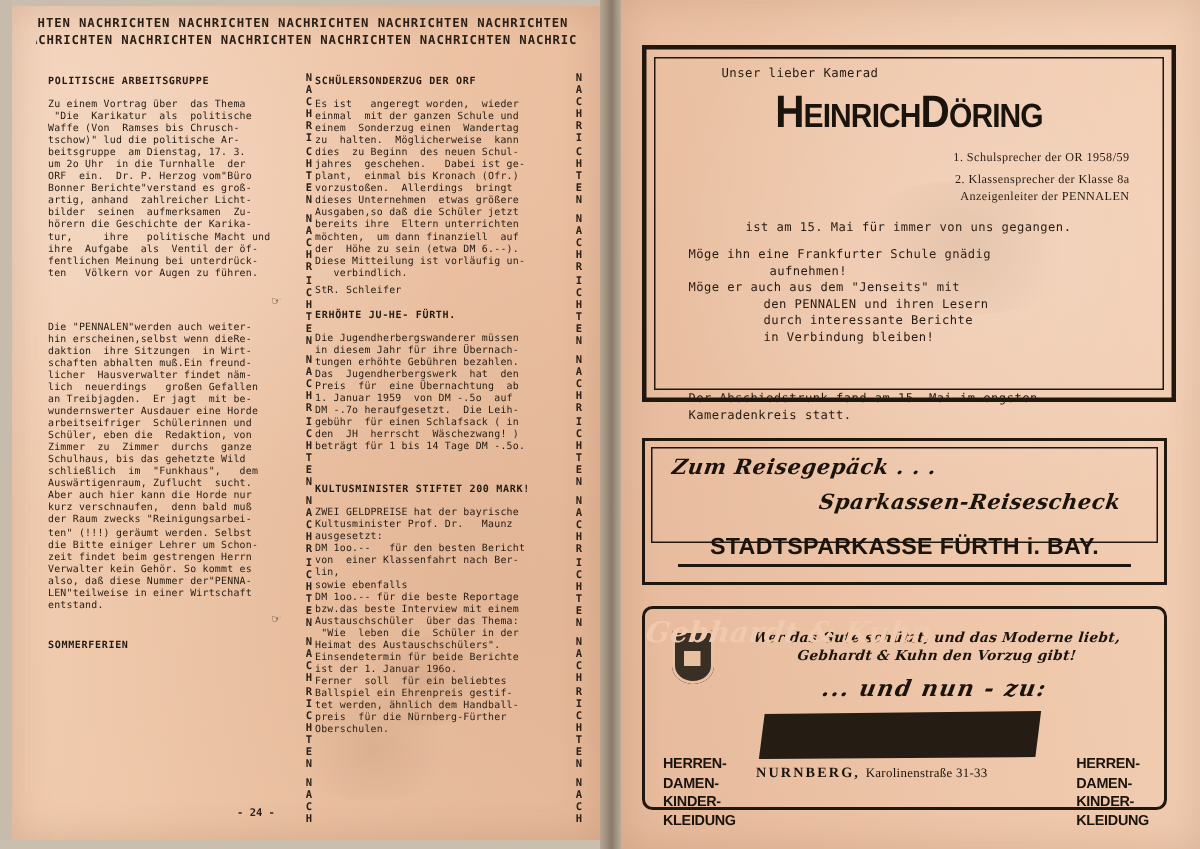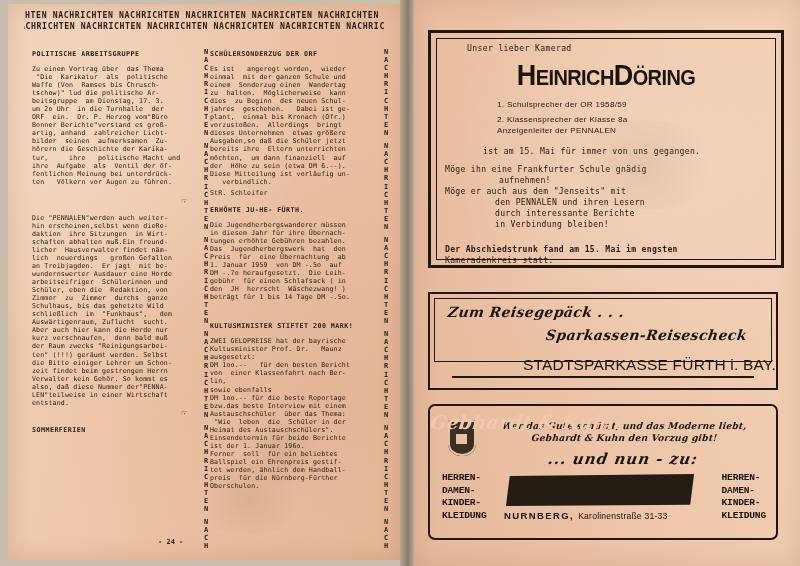--- a/index.html
+++ b/index.html
@@ -85,56 +85,56 @@
     font-size:7px;font-weight:bold;color:#2b2119;
     font-family:"DejaVu Sans Mono", monospace;
   }
 
   
   .obit{
     position:absolute;left:14px;top:30px;width:350px;height:232px;
     border:3px solid #20180f;background:transparent;
   }
   .obit-inner{position:absolute;left:5px;top:5px;right:5px;bottom:5px;border:1px solid #20180f;}
-  .obit-pad{position:absolute;left:0;top:0;right:0;bottom:0;padding:10px 14px;box-sizing:border-box;}
+  .obit-pad{position:absolute;left:0;top:0;right:0;bottom:0;padding:10px 28px;box-sizing:border-box;}
   .kam{font-family:"DejaVu Sans Mono", monospace;font-size:8.2px;color:#241b13;letter-spacing:.3px;margin-left:22px;}
   .bigname{
     font-family:"Liberation Sans", sans-serif;
     font-weight:bold;font-size:27px;letter-spacing:-.6px;
     color:#1b140d;text-align:center;margin:5px 0 3px 0;
     transform:scaleY(1.12);transform-origin:center top;
   }
   .bigname .sm{font-size:20px;}
-  .roles{font-family:Liberation Sans, sans-serif;font-size:8.1px;line-height:11px;color:#241b13;margin:10px 0 0 52px;letter-spacing:.3px;}
+  .roles{font-family:Liberation Serif, serif;font-size:8.1px;line-height:11px;color:#241b13;margin:10px 0 0 52px;letter-spacing:.3px;text-align:right;}
   .obit-line{font-family:"DejaVu Sans Mono", monospace;font-size:8.1px;line-height:11px;color:#241b13;letter-spacing:.3px;}
   .ind1{margin-left:38px;margin-top:10px;}
   .ind2{margin-left:0px;margin-top:7px;}
   .ind3{margin-left:54px;}
   .ind4{margin-left:50px;}
-  .ind5{margin-left:0px;margin-top:14px;font-weight:bold;}
+  .ind5{margin-left:0px;margin-top:30px;}
 
   
   .ad-spk{
     position:absolute;left:14px;top:292px;width:350px;height:98px;
     border:2px solid #20180f;box-sizing:border-box;
   }
   .ad-spk-inner{position:absolute;left:4px;top:4px;right:4px;bottom:26px;border:1px solid #20180f;}
   .script1{
     font-family:"DejaVu Serif", serif;font-style:italic;font-weight:bold;
     font-size:14px;color:#1b140d;position:absolute;left:18px;top:10px;
     transform:skewX(-8deg);letter-spacing:.4px;
   }
   .script2{
     font-family:"DejaVu Serif", serif;font-style:italic;font-weight:bold;
     font-size:14px;color:#1b140d;position:absolute;left:116px;top:33px;
     transform:skewX(-8deg);letter-spacing:.4px;
   }
   .spk-name{
-    position:absolute;left:0;right:0;top:62px;text-align:right;
-    font-family:"Liberation Sans", sans-serif;font-weight:normal;font-size:15.5px;
+    position:absolute;left:0;right:0;top:62px;text-align:center;
+    font-family:"Liberation Sans", sans-serif;font-weight:bold;font-size:15.5px;
     color:#1b140d;letter-spacing:.2px;
   }
   .spk-rule{position:absolute;left:22px;right:22px;top:82px;height:2px;background:#20180f;}
 
   
   .ad-gk{
     position:absolute;left:14px;top:404px;width:350px;height:136px;
     border:2px solid #20180f;border-radius:7px;box-sizing:border-box;
   }
   .crest{
@@ -156,40 +156,40 @@
     position:absolute;left:62px;top:26px;width:265px;text-align:center;
     font-family:"DejaVu Serif", serif;font-style:italic;font-weight:bold;font-size:9.2px;
     color:#1b140d;transform:skewX(-6deg);letter-spacing:.2px;
   }
   .gk-undnun{
     position:absolute;left:68px;top:44px;width:250px;text-align:center;
     font-family:"DejaVu Serif", serif;font-style:italic;font-weight:bold;font-size:15px;
     color:#1b140d;transform:skewX(-10deg);letter-spacing:1px;
   }
   .gk-sidetxt{
-    position:absolute;font-family:Liberation Mono, monospace;font-weight:bold;
-    font-size:9.6px;line-height:12.6px;color:#1b140d;letter-spacing:-.2px;
+    position:absolute;font-family:Liberation Sans, sans-serif;font-weight:bold;
+    font-size:9.6px;line-height:12.6px;color:#1b140d;letter-spacing:-.2px;margin-top:32px;
   }
   .gk-left{left:12px;top:66px;}
   .gk-right{right:10px;top:66px;text-align:left;}
   .gk-logo{
     position:absolute;left:74px;top:68px;width:192px;height:32px;
     background:#251d14;
     clip-path:polygon(3% 6%, 99% 0%, 97% 96%, 1% 100%);
   }
   .gk-logo-txt{
     position:absolute;left:0;top:0;width:192px;height:32px;
     display:flex;align-items:center;justify-content:center;
     font-family:"DejaVu Serif", serif;font-style:italic;font-weight:bold;
     font-size:19px;color:#f0c9ae;transform:skewX(-8deg);letter-spacing:.2px;
     white-space:nowrap;
   }
   .gk-city{
     position:absolute;left:74px;top:104px;width:200px;
-    font-family:Liberation Sans, sans-serif;font-weight:bold;font-size:9.5px;
+    font-family:Liberation Serif, serif;font-weight:bold;font-size:9.5px;
     color:#1b140d;letter-spacing:1.4px;white-space:nowrap;
   }
   .gk-city .street{font-weight:normal;font-size:8.6px;letter-spacing:.2px;}
 
   .smudge{
     position:absolute;border-radius:50%;pointer-events:none;
     background:radial-gradient(circle, rgba(130,90,55,.12), rgba(130,90,55,0) 70%);
   }
 </style>
 </head>

